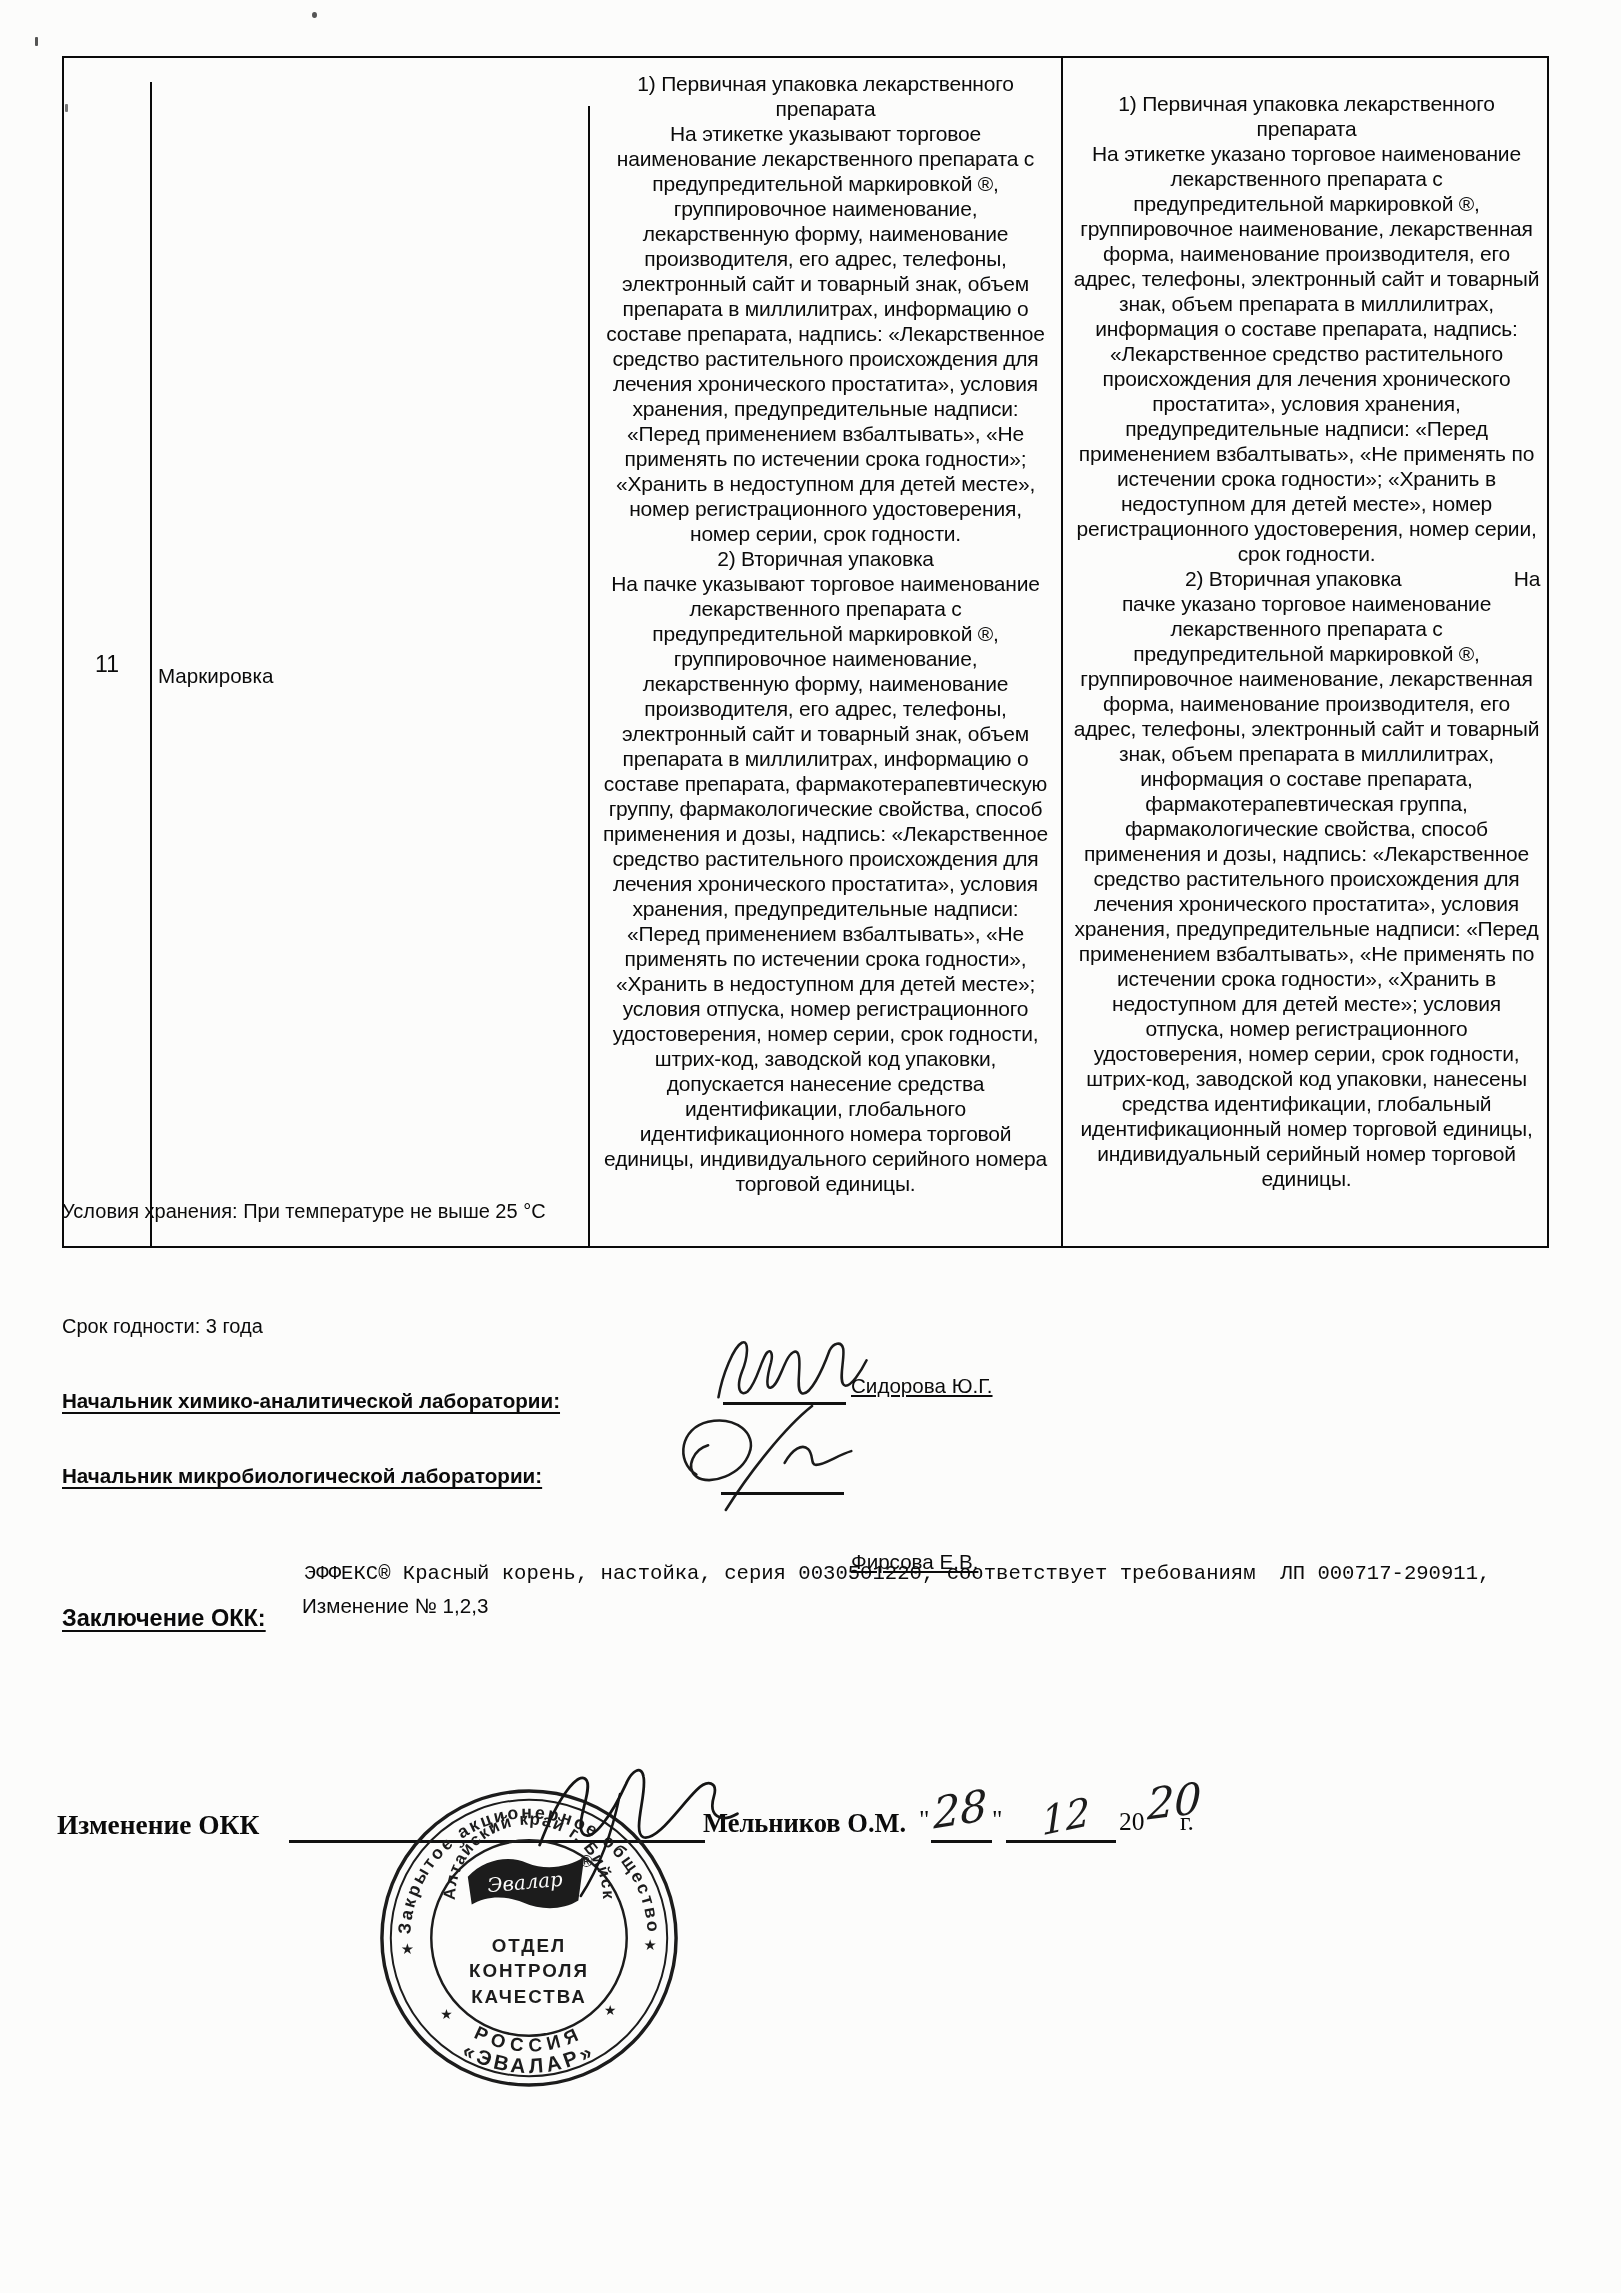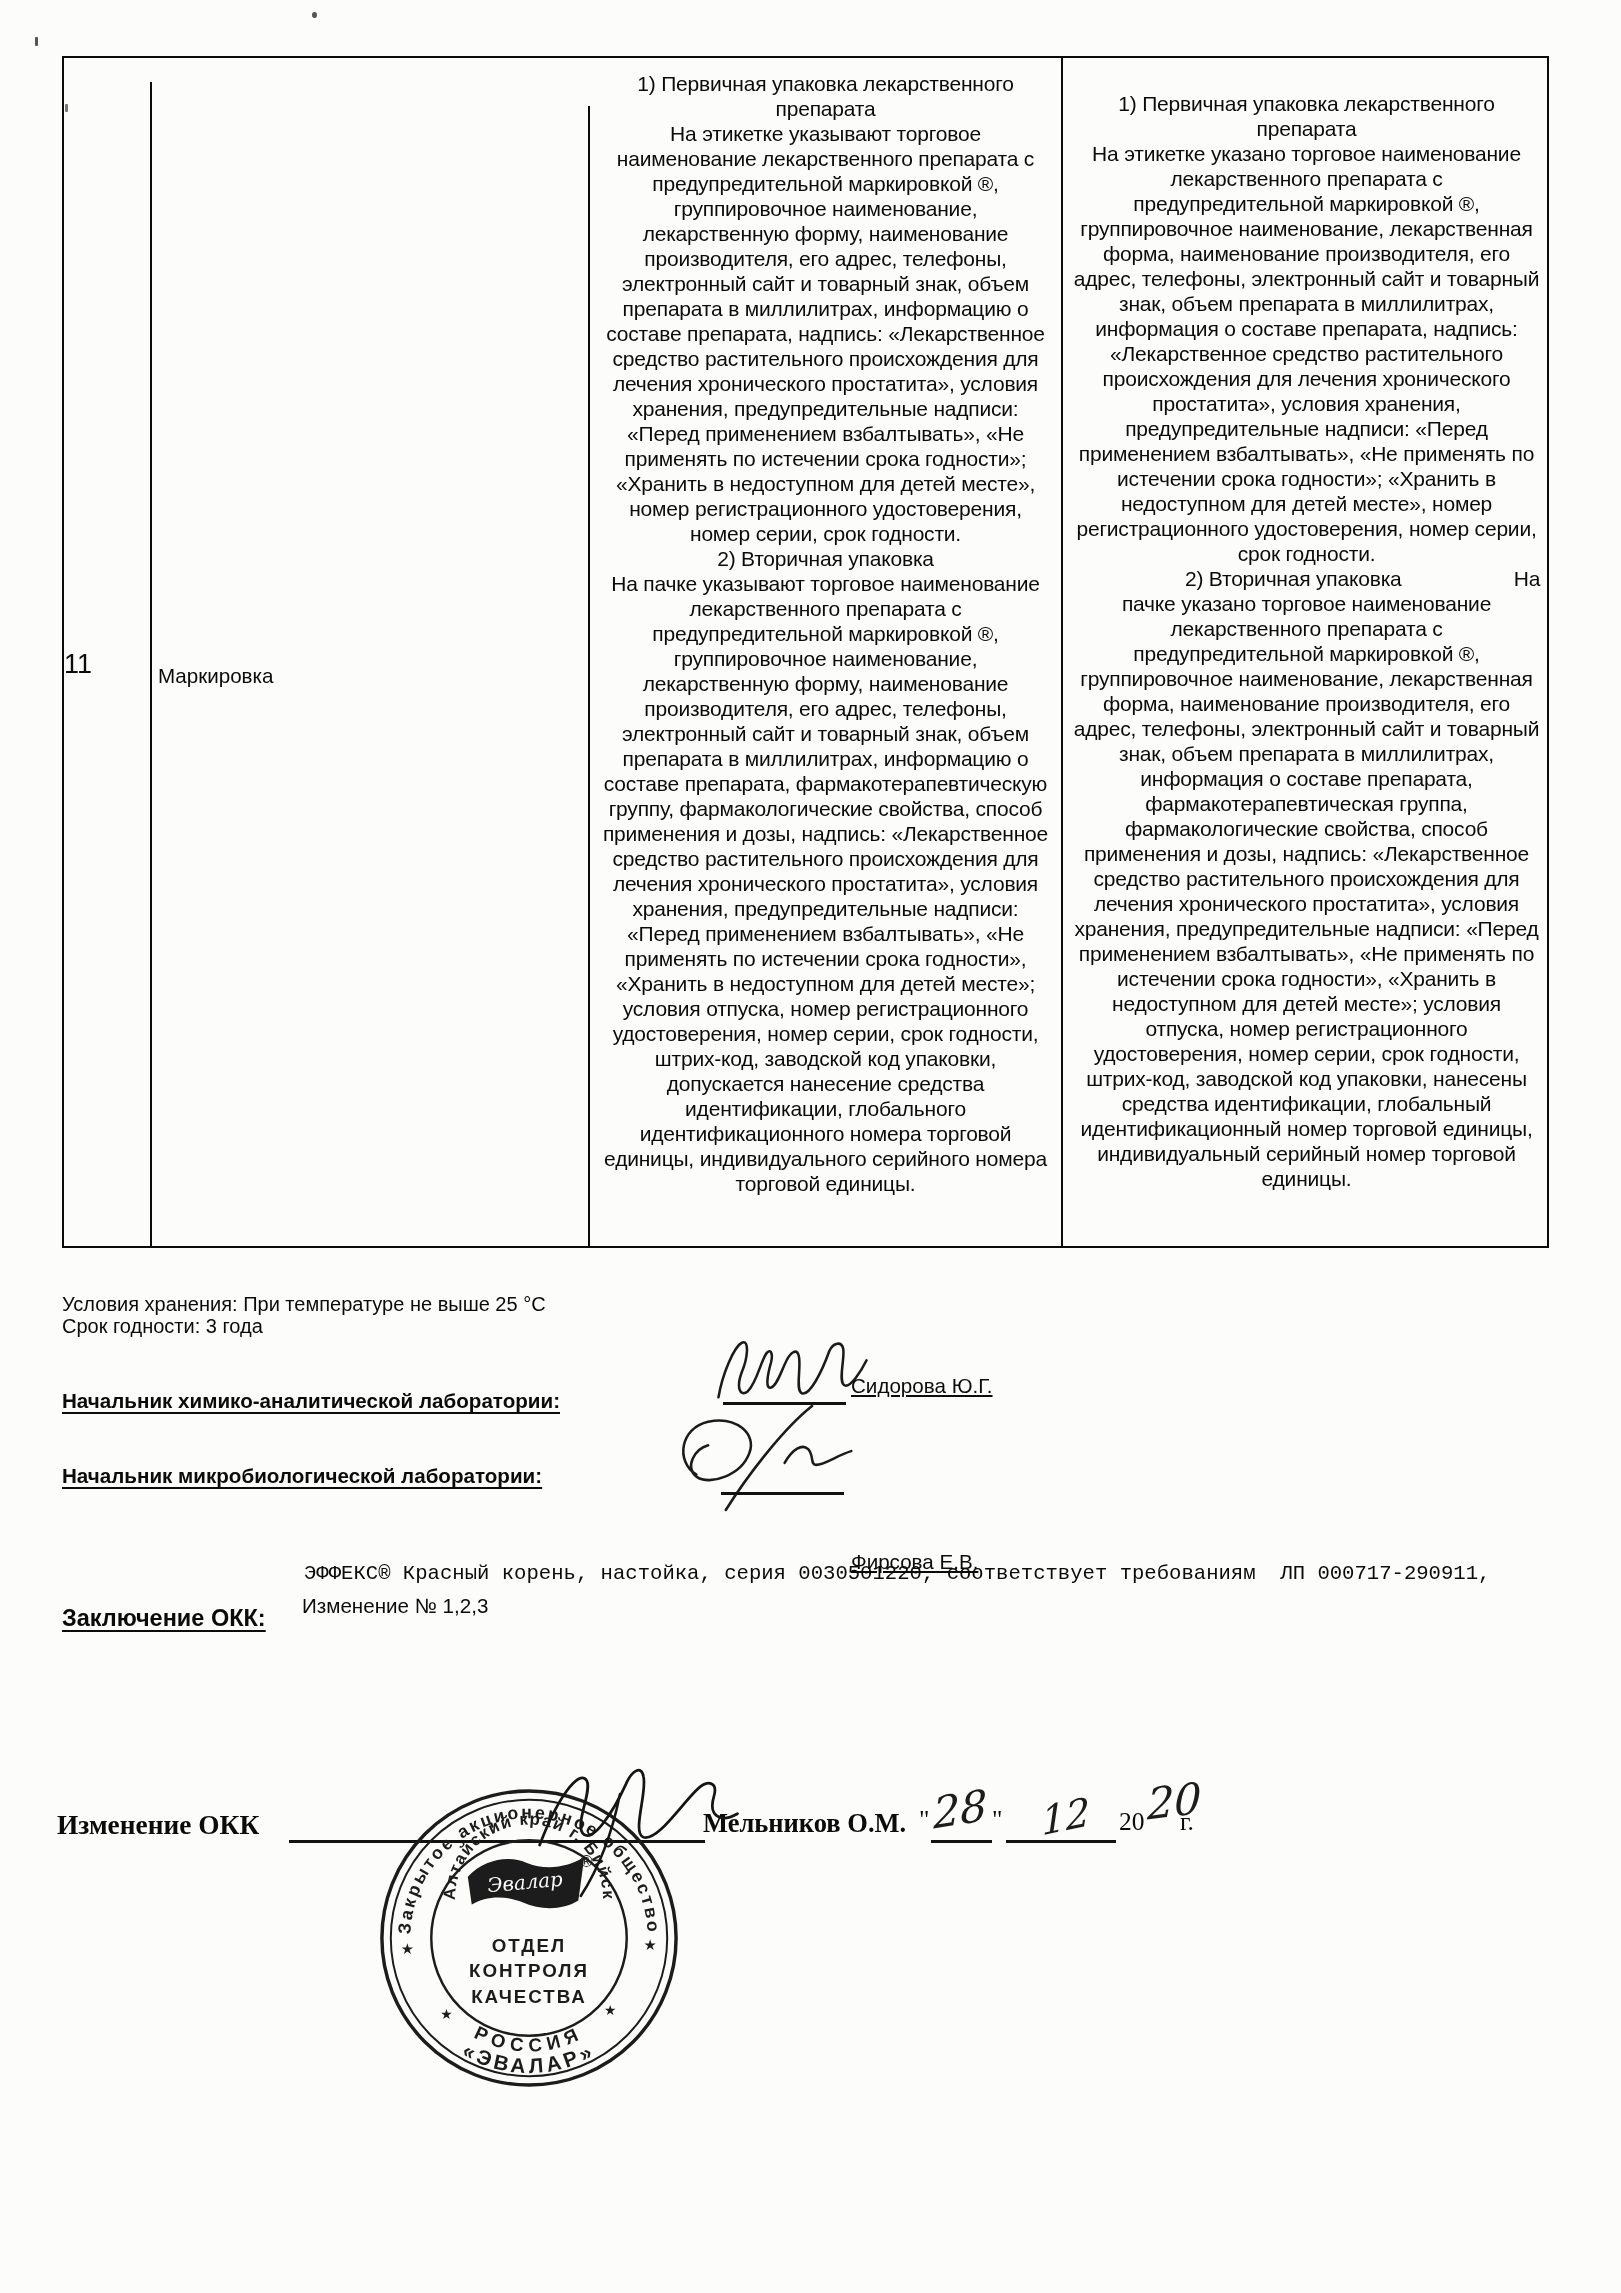--- a/index.html
+++ b/index.html
@@ -11,21 +11,21 @@
   
   .speck{position:absolute;background:#555;border-radius:50%;}
   
   #qc-table{
     position:absolute;left:62px;top:56px;width:1487px;height:1192px;
     display:grid;grid-template-columns:88px 438px 473px 487px;
     border:2.5px solid #0a0a0a;box-sizing:border-box;
   }
   .cell{box-sizing:border-box;border-right:2.5px solid #0a0a0a;overflow:hidden;}
   .cell:last-child{border-right:none;}
-  .cell-num{display:flex;align-items:center;justify-content:flex-start;font-size:27px;margin-top:24px;}
+  .cell-num{display:flex;align-items:center;justify-content:center;font-size:23px;margin-top:24px;}
   .cell-label{display:flex;align-items:center;padding-left:5.9px;font-size:20.6px;margin-top:48px;}
   .cell-text{
     font-size:21px;line-height:25px;text-align:center;
     letter-spacing:-0.2px;
   }
   .cell-spec{padding:12.7px 10.8px 0 10.8px;}
   .cell-actual{padding:33px 9.8px 0 9.8px;}
   .split-line{display:flex;}
   .split-line .mid{flex:1;text-align:center;}
   
@@ -75,21 +75,21 @@
       <div>1) Первичная упаковка лекарственного препарата</div>
       <div>На этикетке указано торговое наименование лекарственного препарата с предупредительной маркировкой ®, группировочное наименование, лекарственная форма, наименование производителя, его адрес, телефоны, электронный сайт и товарный знак, объем препарата в миллилитрах, информация о составе препарата, надпись: «Лекарственное средство растительного происхождения для лечения хронического простатита», условия хранения, предупредительные надписи: «Перед применением взбалтывать», «Не применять по истечении срока годности»; «Хранить в недоступном для детей месте», номер регистрационного удостоверения, номер серии, срок годности.</div>
       <div class="split-line">
         <span class="mid">2) Вторичная упаковка</span>
         <span>На</span>
       </div>
       <div>пачке указано торговое наименование лекарственного препарата с предупредительной маркировкой ®, группировочное наименование, лекарственная форма, наименование производителя, его адрес, телефоны, электронный сайт и товарный знак, объем препарата в миллилитрах, информация о составе препарата, фармакотерапевтическая группа, фармакологические свойства, способ применения и дозы, надпись: «Лекарственное средство растительного происхождения для лечения хронического простатита», условия хранения, предупредительные надписи: «Перед применением взбалтывать», «Не применять по истечении срока годности», «Хранить в недоступном для детей месте»; условия отпуска, номер регистрационного удостоверения, номер серии, срок годности, штрих-код, заводской код упаковки, нанесены средства идентификации, глобальный идентификационный номер торговой единицы, индивидуальный серийный номер торговой единицы.</div>
     </div>
   </div>
 
-  <div class="line-text" style="left:62px;top:1293px;text-align:center;">Условия хранения: При температуре не выше 25 °С</div>
+  <div class="line-text" style="left:62px;top:1200px;text-align:center;">Условия хранения: При температуре не выше 25 °С</div>
   <div class="line-text" style="left:62px;top:1315px;">Срок годности: 3 года</div>
 
   <div class="sig-label" style="left:62px;top:1373px;margin-top:16px;">Начальник химико-аналитической лаборатории:</div>
   <svg class="sigsvg" style="left:712px;top:1333px;" width="162" height="76" viewBox="0 0 165 78">
     <path d="M6,66 C10,42 22,14 30,10 C38,6 36,26 30,40 C24,56 28,66 36,60 C46,50 50,26 56,20 C60,16 62,22 60,30 C56,44 54,58 60,56 C66,54 70,40 76,28 C80,20 86,16 88,22 C92,32 84,60 92,62 C100,64 112,40 120,18 C124,10 132,8 134,16 C136,26 128,52 136,54 C142,55 152,40 158,28" fill="none" stroke="#1b1b1b" stroke-width="2.6" stroke-linecap="round"></path>
   </svg>
   <div class="hline" style="left:723px;top:1402px;width:123px;"></div>
   <div class="sig-name" style="left:851px;top:1374px;">Сидорова Ю.Г.</div>
 
   <div class="sig-label" style="left:62px;top:1464px;">Начальник микробиологической лаборатории:</div>

